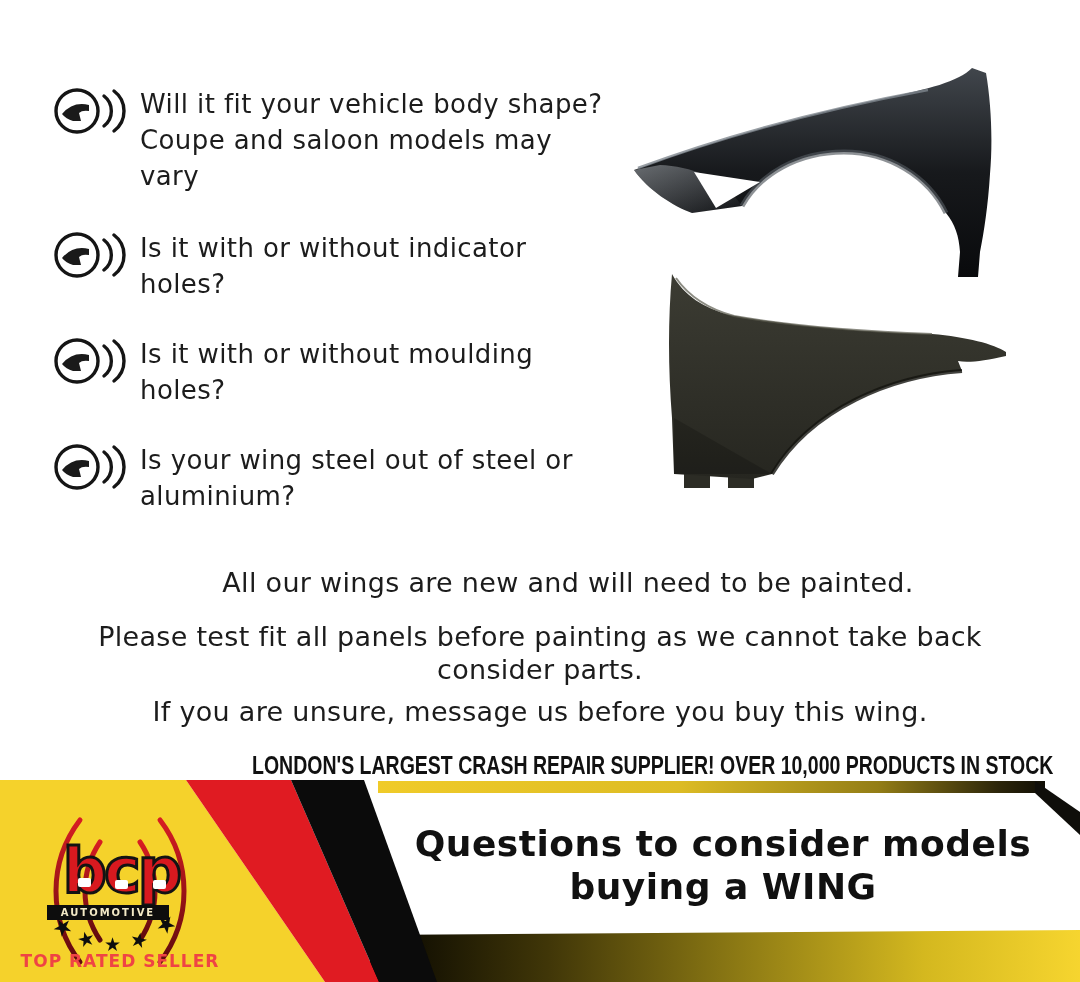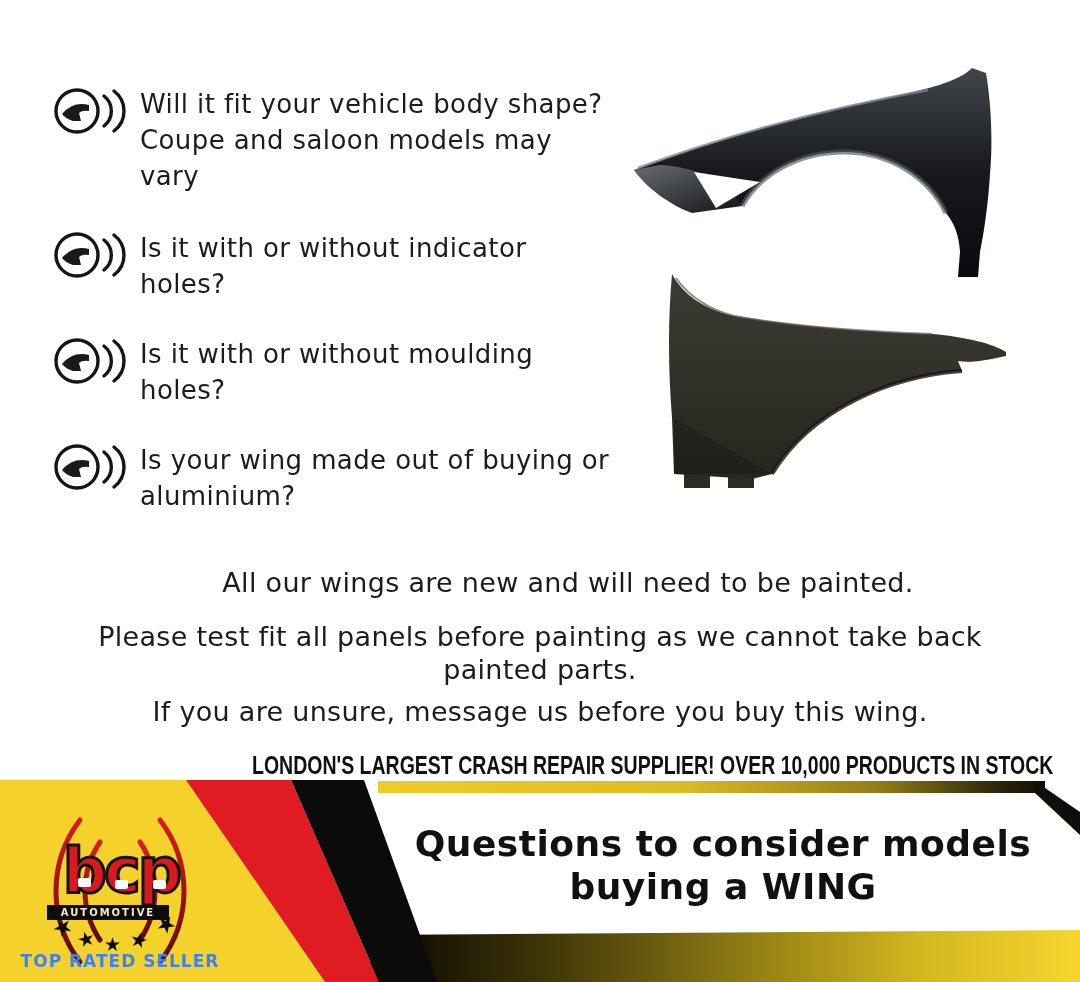--- a/index.html
+++ b/index.html
@@ -65,21 +65,21 @@
     color:#f3e9c6;font-size:10px;font-weight:700;letter-spacing:2px;text-align:center;line-height:15px;
   }
   .logo .star{position:absolute;color:#0d0d0d;}
   .logo .star.s1{left:32px;top:102px;font-size:23px;transform:rotate(-30deg);}
   .logo .star.s2{left:57px;top:115px;font-size:20px;transform:rotate(-14deg);}
   .logo .star.s3{left:84px;top:121px;font-size:19px;}
   .logo .star.s4{left:110px;top:116px;font-size:20px;transform:rotate(12deg);}
   .logo .star.s5{left:136px;top:99px;font-size:23px;transform:rotate(28deg);}
   .logo .tagline{
     position:absolute;left:0;right:0;top:139px;text-align:center;
-    font-size:17px;font-weight:700;letter-spacing:1px;color:#3b82f6;
+    font-size:17px;font-weight:700;letter-spacing:1px;color:#ef4444;
   }
 </style>
 </head>
 <body>
 
 <div class="canvas">
 
   <div class="bullet" style="top:84px;">
     <span class="icon">
       <svg width="78" height="54" viewBox="0 0 78 54">
@@ -129,21 +129,21 @@
   <div class="bullet" style="top:440px;">
     <span class="icon">
       <svg width="78" height="54" viewBox="0 0 78 54">
         <circle cx="25" cy="27" r="21" fill="none" stroke="#151515" stroke-width="3.4"></circle>
         <path d="M10,30 Q21,17 37,21 L37,27 Q30,26 27,29 L29,37 L21,37 Q14,35 10,30 Z" fill="#1a1a1a"></path>
         <path d="M52,12 A19,19 0 0 1 52,42" fill="none" stroke="#151515" stroke-width="3.4" stroke-linecap="round"></path>
         <path d="M62,7 A25,25 0 0 1 62,47" fill="none" stroke="#151515" stroke-width="3.4" stroke-linecap="round"></path>
       </svg>
     </span>
     <span class="txt">
-      <span>Is your wing made out of buying or</span>
+      <span>Is your wing steel out of steel or</span>
       <span>aluminium?</span>
     </span>
   </div>
 
   <div class="photo" style="left:628px;top:56px;">
     <svg width="385" height="225" viewBox="0 0 385 225">
       <defs>
         <linearGradient id="wg1" x1="0" y1="0" x2="0" y2="1">
           <stop offset="0" stop-color="#41464c"></stop>
             <stop offset=".5" stop-color="#17191c"></stop>
@@ -179,21 +179,21 @@
                C36,100 36,50 40,6 Z" fill="url(#wg2)"></path>
       <path d="M42,150 L140,206 L42,206 Z" fill="rgba(0,0,0,0.18)"></path>
       <path d="M44,10 C58,30 80,42 102,48 C170,60 250,64 300,66" fill="none" stroke="#5b5b4e" stroke-width="2" opacity=".7"></path>
       <path d="M330,103 C260,108 180,140 140,206" fill="none" stroke="#14140f" stroke-width="4" opacity=".8"></path>
     </svg>
   </div>
 
   <div class="notice" style="top:566px;margin-left:28px;">All our wings are new and will need to be painted.</div>
   <div class="notice" style="top:620px;">
     <span style="display:block">Please test fit all panels before painting as we cannot take back</span>
-    <span style="display:block">painted parts.</span>
+    <span style="display:block">consider parts.</span>
   </div>
   <div class="notice" style="top:695px;">If you are unsure, message us before you buy this wing.</div>
 
   <div class="banner-text">LONDON'S LARGEST CRASH REPAIR SUPPLIER! OVER 10,000 PRODUCTS IN STOCK</div>
   <div class="thin-bar"></div>
   <div class="thin-bar-bend"></div>
 
   <div class="bottom-bar"></div>
   <div class="corner">
     <div class="stripe yellow"></div>

